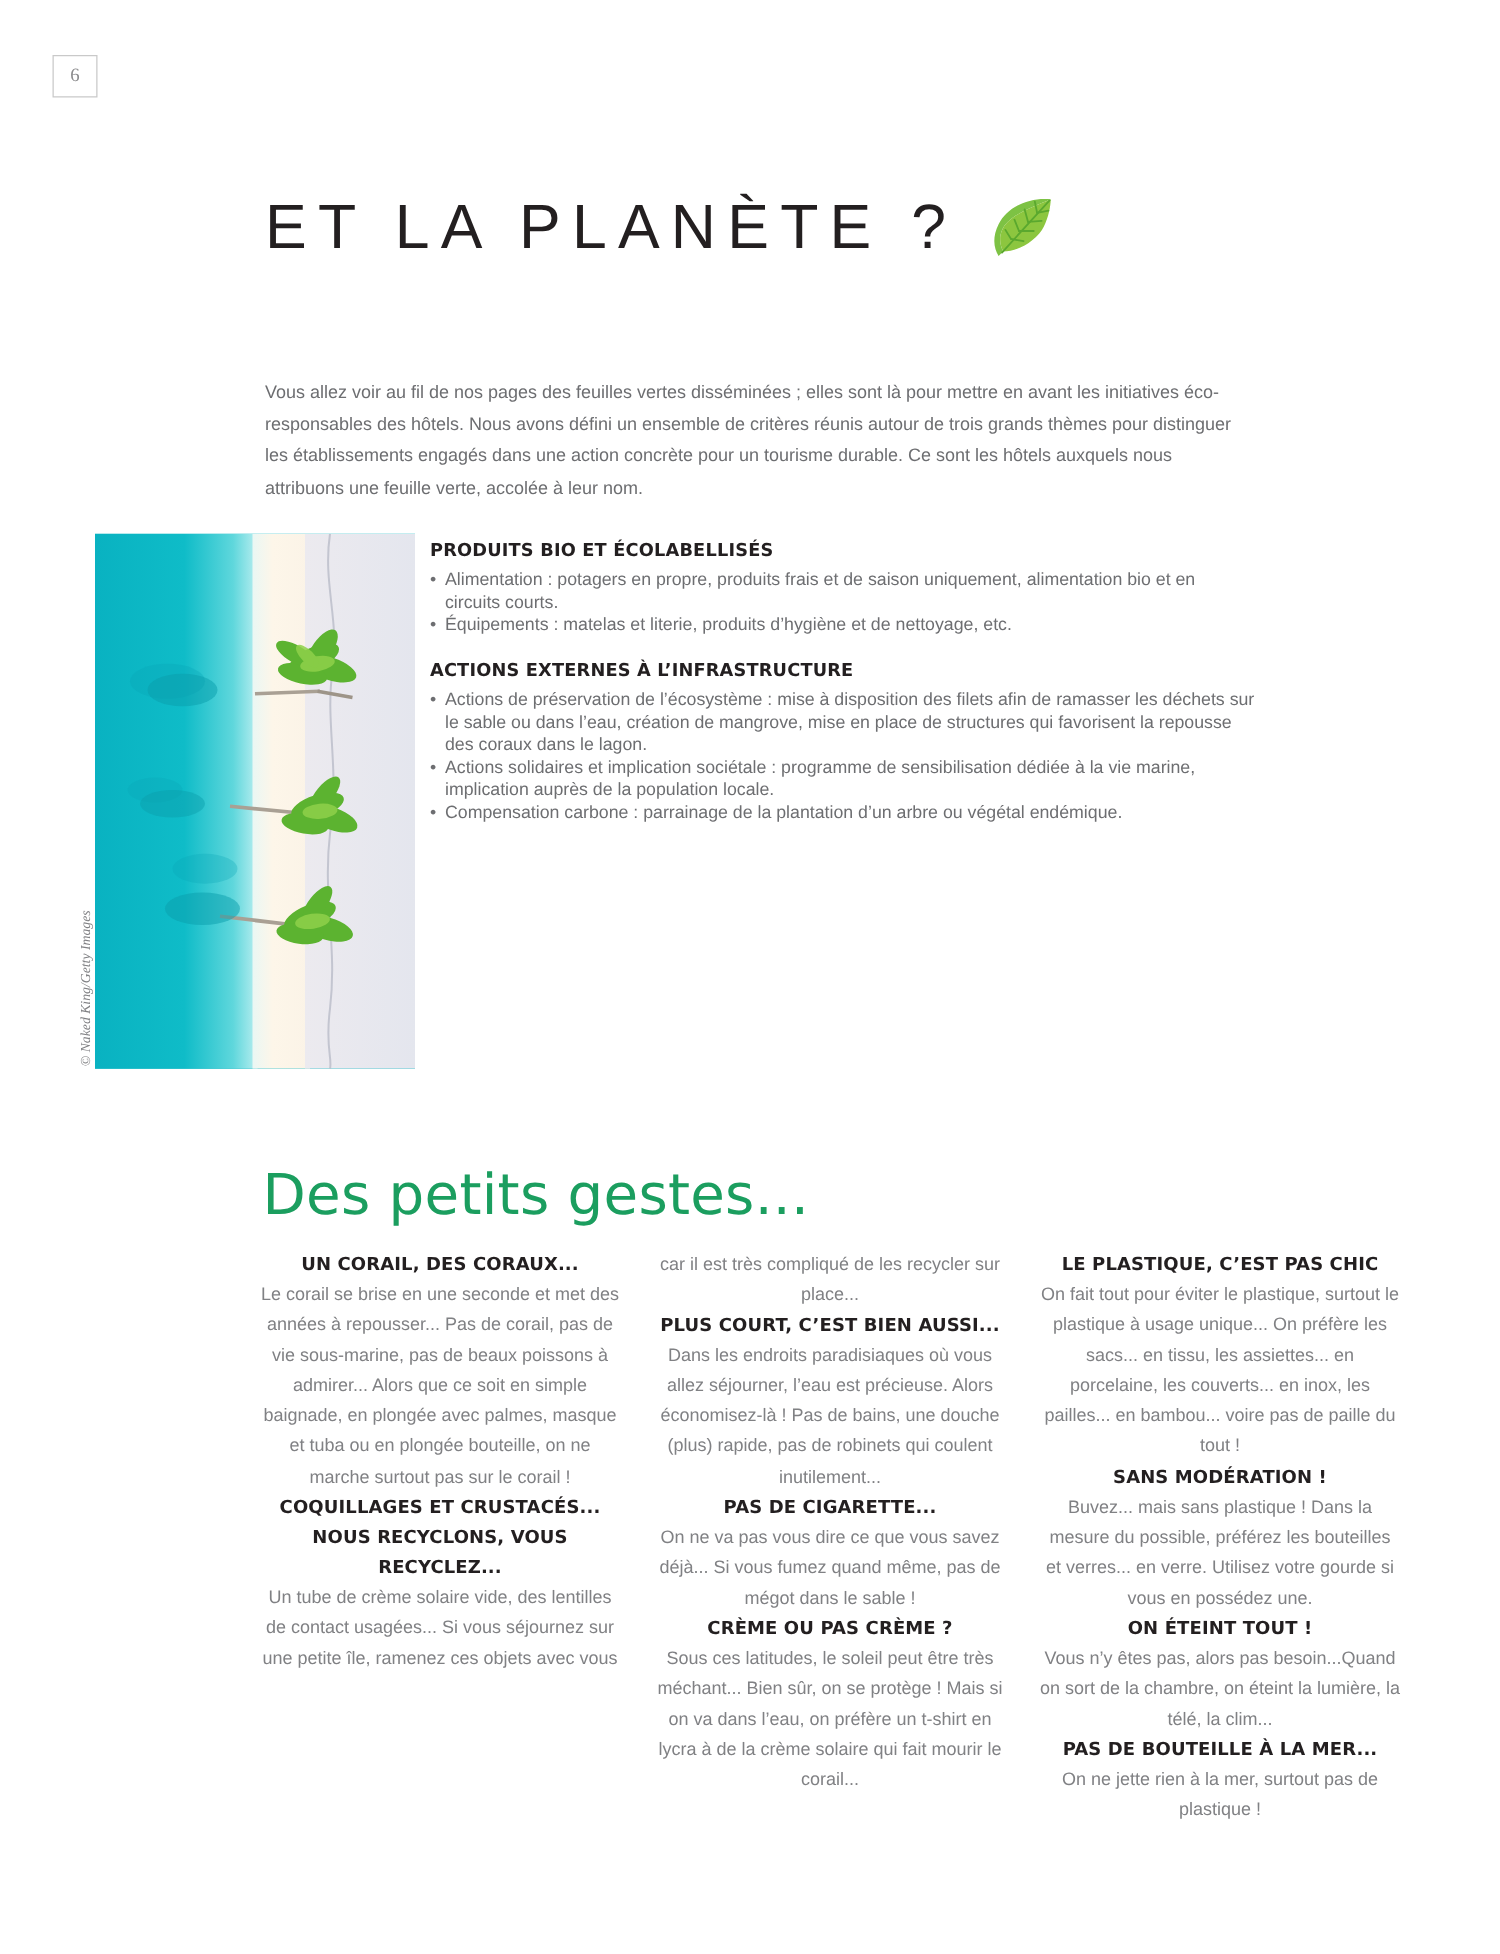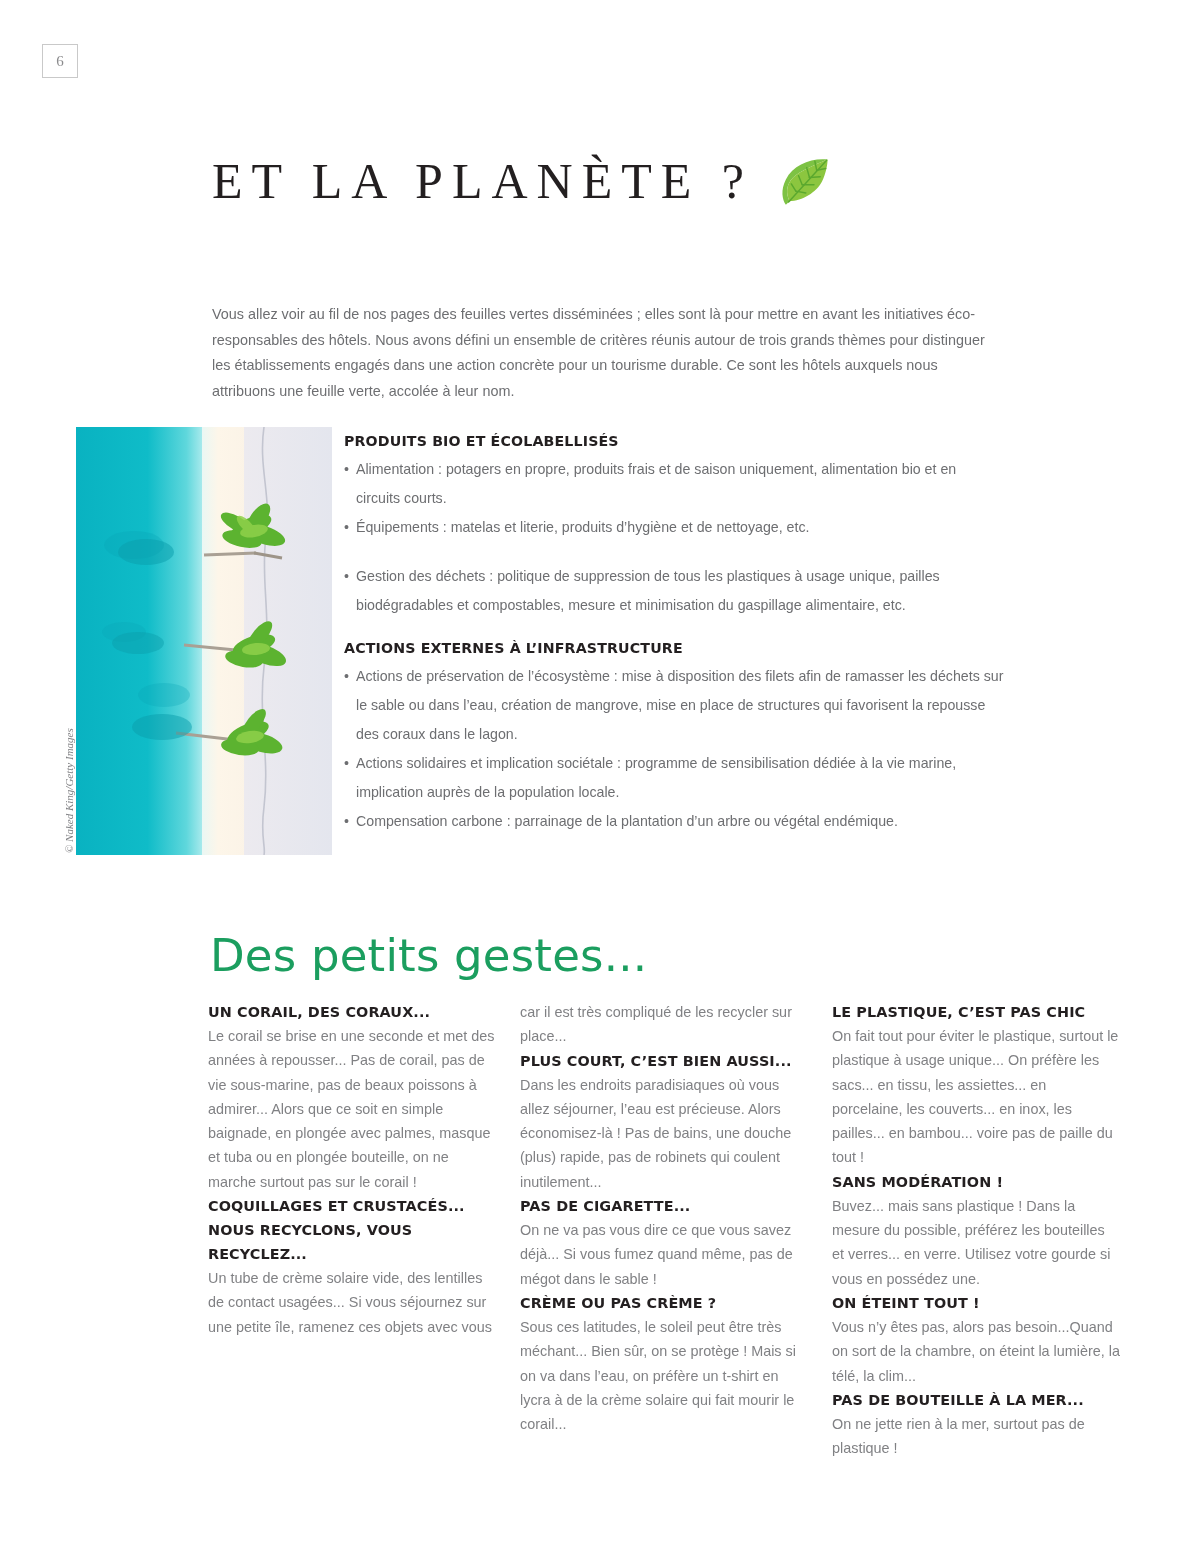--- a/index.html
+++ b/index.html
@@ -39,21 +39,21 @@
     left: 212px;
     top: 152px;
     display: flex;
     align-items: center;
   }
   .title-text {
     font-size: 50px;
     letter-spacing: 9px;
     color: #231f20;
     font-weight: 400;
-    font-family: Liberation Serif, serif;
+    font-family: Liberation Sans, sans-serif;
     white-space: nowrap;
     line-height: 1;
   }
   .leaf-icon {
     margin-left: 22px;
     display: block;
     width: 58px;
     height: 58px;
     transform: translateY(2px);
   }
@@ -125,21 +125,21 @@
     font-size: 14.2px;
     font-weight: bold;
     color: #231f20;
     letter-spacing: 0.15px;
     margin-bottom: 6px;
     font-family: "DejaVu Sans", sans-serif;
   }
   .crit-list { margin: 0; padding: 0; list-style: none; }
   .crit-list li {
     font-size: 14.2px;
-    line-height: 29px;
+    line-height: 18px;
     color: #6d6e71;
     padding-left: 12px;
     position: relative;
     margin-bottom: 0;
   }
   .crit-list li::before {
     content: "•";
     position: absolute;
     left: 0;
     top: 0;
@@ -163,20 +163,21 @@
     position: absolute;
     left: 208px;
     top: 1000px;
     width: 932px;
     display: flex;
     gap: 0;
   }
   .tip-col {
     width: 288px;
     margin-right: 24px;
+    text-align: center;
   }
   .tip-col:last-child { margin-right: 15px; }
   .tip-head {
     font-size: 14.4px;
     font-weight: bold;
     color: #231f20;
     line-height: 24px;
     font-family: "DejaVu Sans", sans-serif;
     letter-spacing: 0.1px;
   }
@@ -299,21 +300,20 @@
 <div class="criteria">
   <div class="crit-block">
     <div class="crit-head">PRODUITS BIO ET ÉCOLABELLISÉS</div>
     <ul class="crit-list">
       <li>Alimentation : potagers en propre, produits frais et de saison uniquement, alimentation bio et en circuits courts.</li>
       <li>Équipements : matelas et literie, produits d’hygiène et de nettoyage, etc.</li>
     </ul>
   </div>
   <div class="crit-block">
     <ul class="crit-list">
-      <li>Gestion des déchets : politique de suppression de tous les plastiques à usage unique, pailles biodégradables et compostables, mesure et minimisation du gaspillage alimentaire, etc.</li>
     </ul>
   </div>
   <div class="crit-block">
     <div class="crit-head">ACTIONS EXTERNES À L’INFRASTRUCTURE</div>
     <ul class="crit-list">
       <li>Actions de préservation de l’écosystème : mise à disposition des filets afin de ramasser les déchets sur le sable ou dans l’eau, création de mangrove, mise en place de structures qui favorisent la repousse des coraux dans le lagon.</li>
       <li>Actions solidaires et implication sociétale : programme de sensibilisation dédiée à la vie marine, implication auprès de la population locale.</li>
       <li>Compensation carbone : parrainage de la plantation d’un arbre ou végétal endémique.</li>
     </ul>
   </div>

